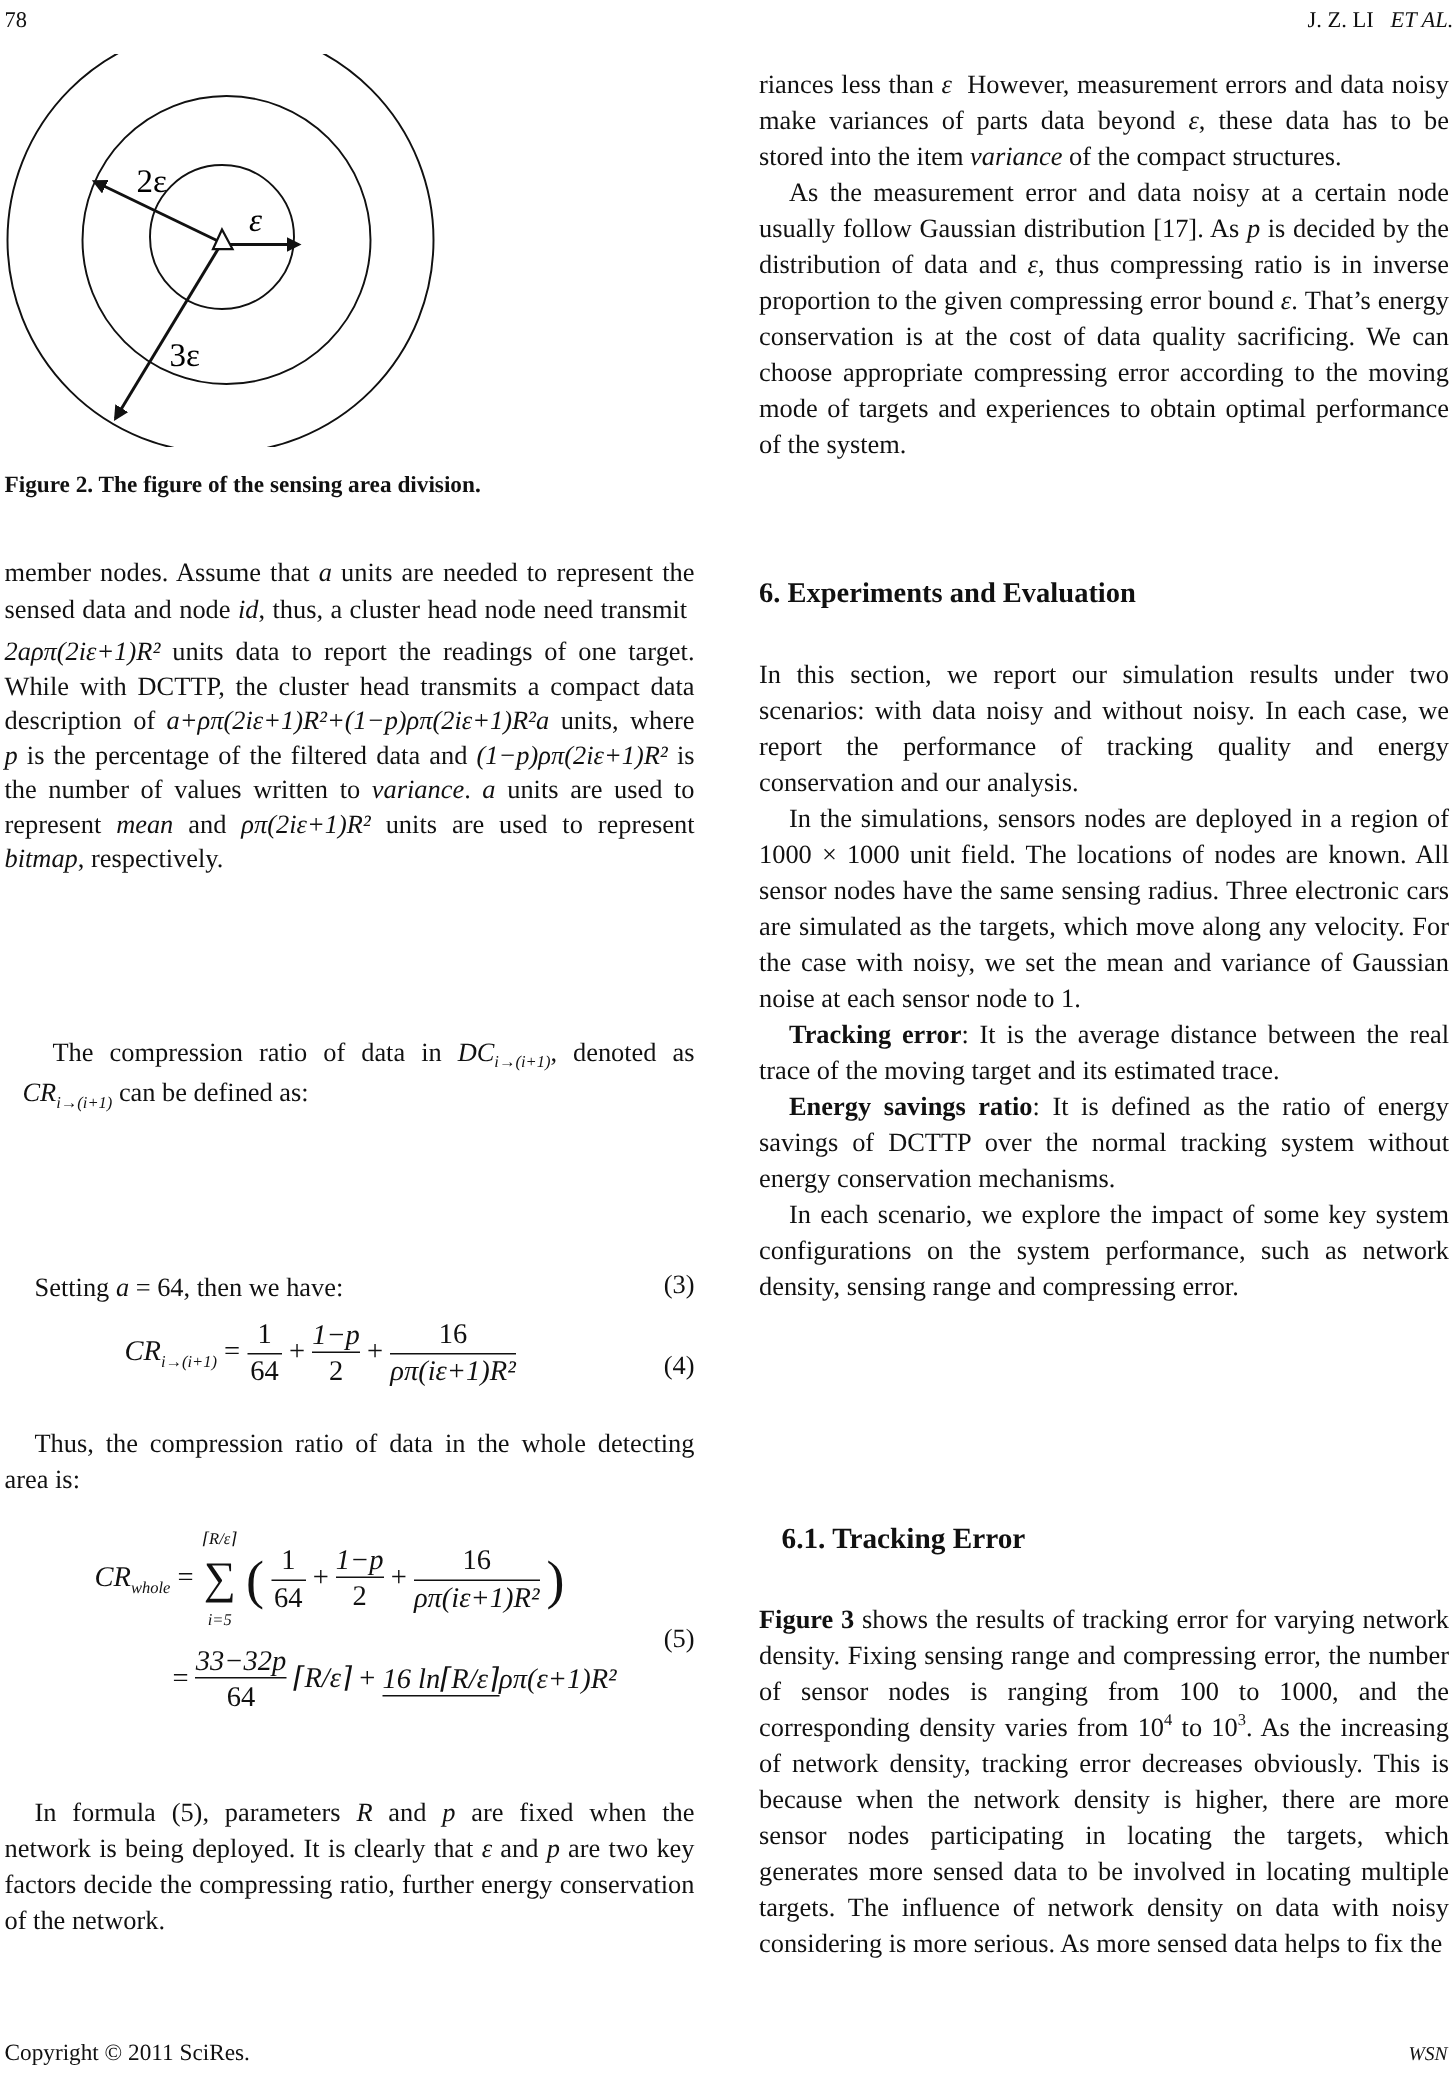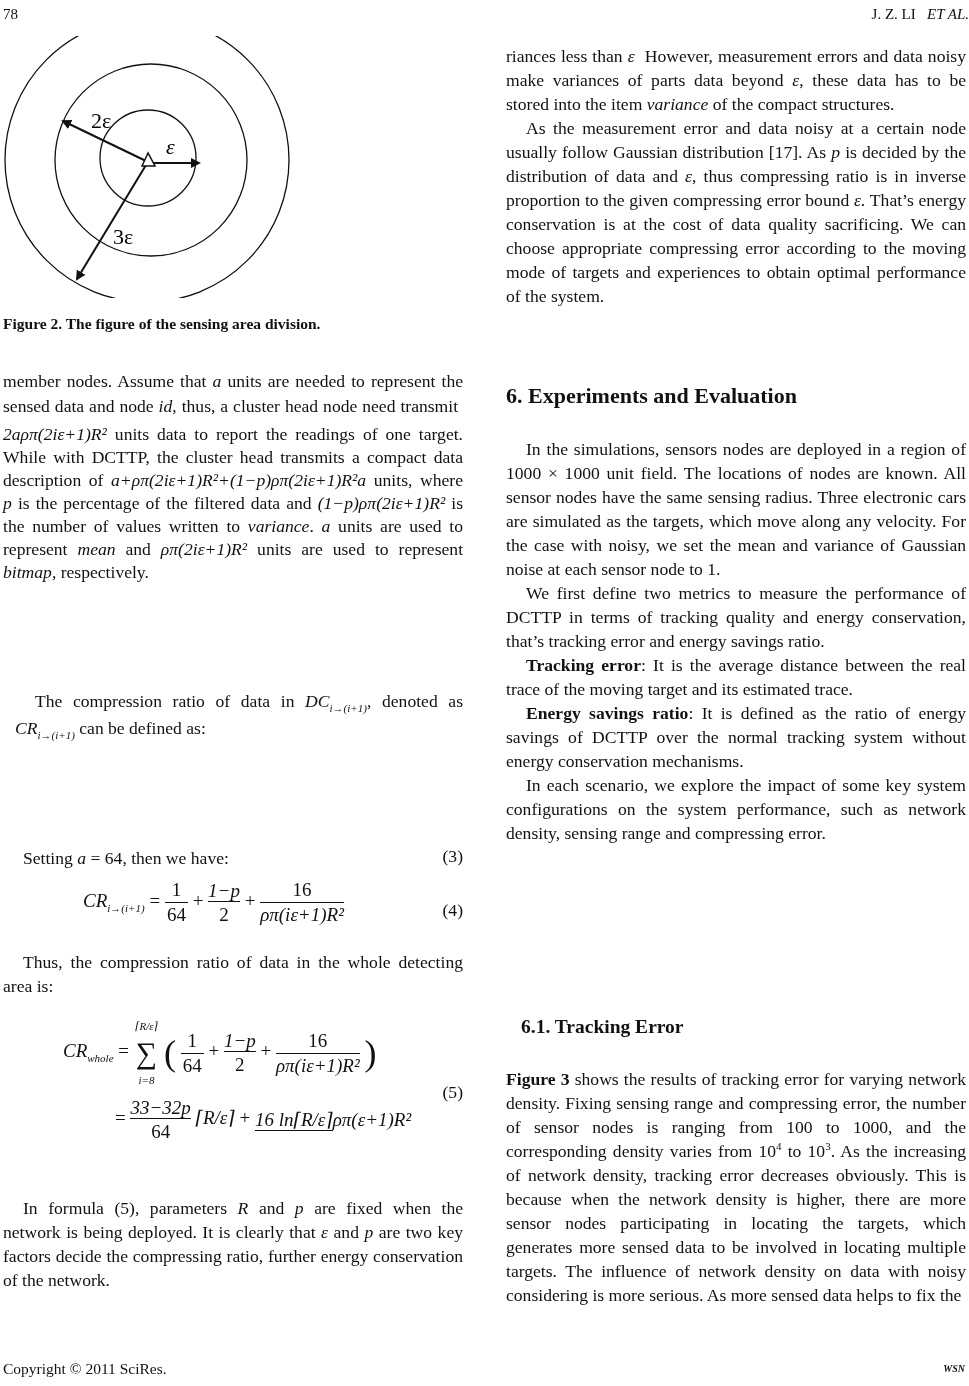--- a/index.html
+++ b/index.html
@@ -14,30 +14,30 @@
   .col { position: absolute; top: 0; }
   .col-left { left: 3px; width: 460px; }
   .col-right { left: 506px; width: 460px; }
   p { margin: 0; text-align: justify; }
   .indent { text-indent: 20px; }
   i.m, .m { font-style: italic; }
   .math { font-family: "Liberation Serif", "DejaVu Serif", serif; white-space: nowrap; }
   .caption { position: absolute; left: 0; width: 460px; top: 312px; text-align: left; font-weight: bold; font-size: 15.5px; }
   .figure { position: absolute; left: 0; top: 36px; width: 290px; height: 262px; }
   .heading { font-weight: bold; font-family: "Liberation Serif", serif; }
-  .h1 { font-size: 22px; }
+  .h1 { font-size: 19px; }
   .h2 { font-size: 19.5px; }
   .eq { position: absolute; left: 0; width: 460px; }
   .eqnum { position: absolute; right: 0; }
   .frac { display: inline-block; vertical-align: middle; text-align: center; }
   .frac > span { display: block; padding: 0 2px; }
   .frac > .num { border-bottom: 1px solid #111; }
   sup, sub { font-size: 11px; line-height: 0; }
   .footer-left { position: absolute; left: 3px; top: 1357px; font-size: 15.5px; }
-  .footer-right { position: absolute; right: 4px; top: 1357px; font-size: 10px; font-weight: bold; font-style: italic; }
+  .footer-right { position: absolute; right: 4px; top: 1357px; font-size: 13px; font-weight: normal; font-style: italic; }
   .abs { position: absolute; left: 0; width: 460px; }
   b { font-weight: bold; }
 </style>
 </head>
 <body>
 
 <div class="page-number">78</div>
 <div class="running-head"><span>J. Z. LI</span>&nbsp;&nbsp;&nbsp;<i>ET   AL.</i></div>
 
 <div class="col col-left">
@@ -102,21 +102,21 @@
     <p class="indent">Thus, the compression ratio of data in the whole detecting area is:</p>
   </div>
 
   <div class="eq" style="top:1004px;height:180px;">
     <div style="position:absolute;left:60px;top:10px;font-size:19px;" class="math">
       <i>CR</i><sub class="m">whole</sub>
       <span> = </span>
       <span class="frac" style="font-size:13px;">
         <i style="display:block;font-size:11px;">⌈R/ε⌉</i>
         <span style="display:block;font-size:30px;line-height:30px;">∑</span>
-        <i style="display:block;font-size:11px;">i=8</i>
+        <i style="display:block;font-size:11px;">i=5</i>
       </span>
       <span style="font-size:36px;vertical-align:middle;">(</span>
       <span class="frac"><span class="num">1</span><span>64</span></span>
       <span>+</span>
       <span class="frac"><i class="num">1−p</i><span>2</span></span>
       <span>+</span>
       <span class="frac"><span class="num">16</span><i>ρπ(iε+1)R²</i></span>
       <span style="font-size:36px;vertical-align:middle;">)</span>
     </div>
     <div style="position:absolute;left:112px;top:92px;font-size:19px;" class="math">
@@ -136,22 +136,22 @@
 
 <div class="col col-right">
   <div class="abs" style="top:44px;">
     <p><span>riances less than </span><i>ε</i>&nbsp;<span> However, measurement errors and data noisy make variances of parts data beyond </span><i>ε</i><span>, these data has to be stored into the item </span><i>variance</i><span> of the compact structures.</span></p>
     <p class="indent"><span>As the measurement error and data noisy at a certain node usually follow Gaussian distribution [17]. As </span><i>p</i><span> is decided by the distribution of data and </span><i>ε</i><span>, thus compressing ratio is in inverse proportion to the given compressing error bound </span><i>ε</i><span>. That’s energy conservation is at the cost of data quality sacrificing. We can choose appropriate compressing error according to the moving mode of targets and experiences to obtain optimal performance of the system.</span></p>
   </div>
 
   <div class="abs heading h1" style="top:384px;">6. Experiments and Evaluation</div>
 
   <div class="abs" style="top:437px;">
+    <p>In this section, we report our simulation results under two scenarios: with data noisy and without noisy. In each case, we report the performance of tracking quality and energy conservation and our analysis.</p>
     <p class="indent">In the simulations, sensors nodes are deployed in a region of 1000 × 1000 unit field. The locations of nodes are known. All sensor nodes have the same sensing radius. Three electronic cars are simulated as the targets, which move along any velocity. For the case with noisy, we set the mean and variance of Gaussian noise at each sensor node to 1.</p>
-    <p class="indent">We first define two metrics to measure the performance of DCTTP in terms of tracking quality and energy conservation, that’s tracking error and energy savings ratio.</p>
     <p class="indent"><b>Tracking error</b><span>: It is the average distance between the real trace of the moving target and its estimated trace.</span></p>
     <p class="indent"><b>Energy savings ratio</b><span>: It is defined as the ratio of energy savings of DCTTP over the normal tracking system without energy conservation mechanisms.</span></p>
     <p class="indent">In each scenario, we explore the impact of some key system configurations on the system performance, such as network density, sensing range and compressing error.</p>
   </div>
 
   <div class="abs heading h2" style="top:1015px;margin-left:15px;">6.1. Tracking Error</div>
 
   <div class="abs" style="top:1067px;">
     <p><b>Figure 3</b><span> shows the results of tracking error for varying network density. Fixing sensing range and compressing error, the number of sensor nodes is ranging from 100 to 1000, and the corresponding density varies from 10</span><sup>4</sup><span> to 10</span><sup>3</sup><span>. As the increasing of network density, tracking error decreases obviously. This is because when the network density is higher, there are more sensor nodes participating in locating the targets, which generates more sensed data to be involved in locating multiple targets. The influence of network density on data with noisy considering is more serious. As more sensed data helps to fix the</span></p>
   </div>

